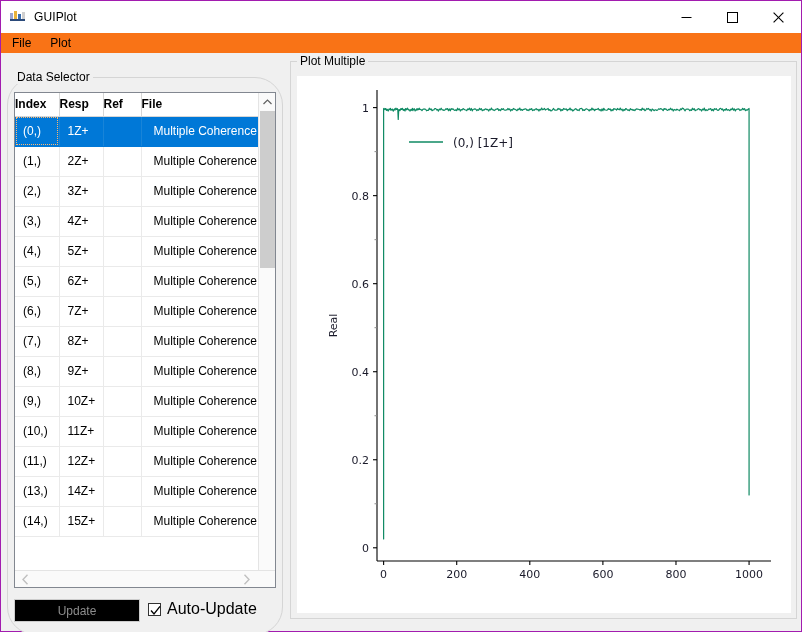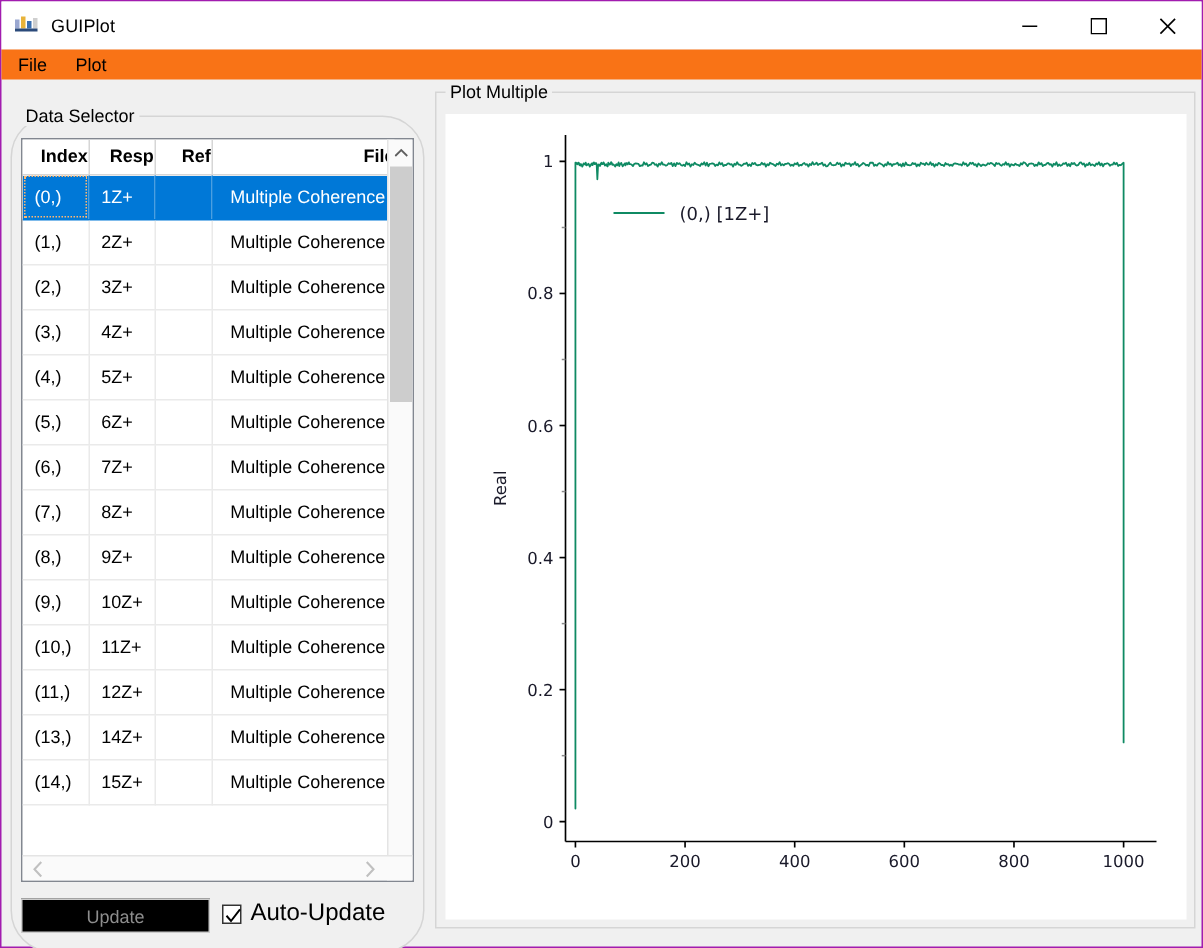--- a/index.html
+++ b/index.html
@@ -69,21 +69,21 @@
     background:#fff;border:1px solid #828790;box-sizing:border-box;
     overflow:hidden;
   }
   table.grid{border-collapse:collapse;width:248px;table-layout:fixed;}
   table.grid th{
     height:23px;
     background:#fff;
     border-right:1px solid #d6d6d6;
     border-bottom:1px solid #d6d6d6;
     font-size:12px;font-weight:bold;color:#000;
-    text-align:right;padding:0;
+    text-align:left;padding:0;
     box-sizing:border-box;
   }
   table.grid th:last-child{border-right:none;}
   table.grid td{
     height:30px;
     border-right:1px solid #eaeaea;
     border-bottom:1px solid #eaeaea;
     font-size:12px;color:#000;padding:0 0 0 8px;
     box-sizing:border-box;
     white-space:nowrap;overflow:hidden;

